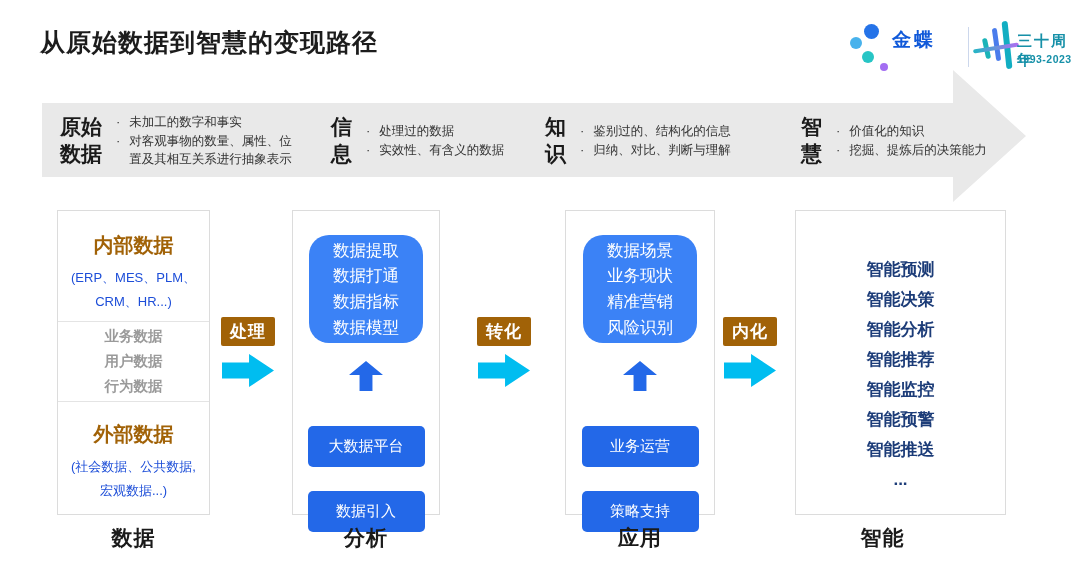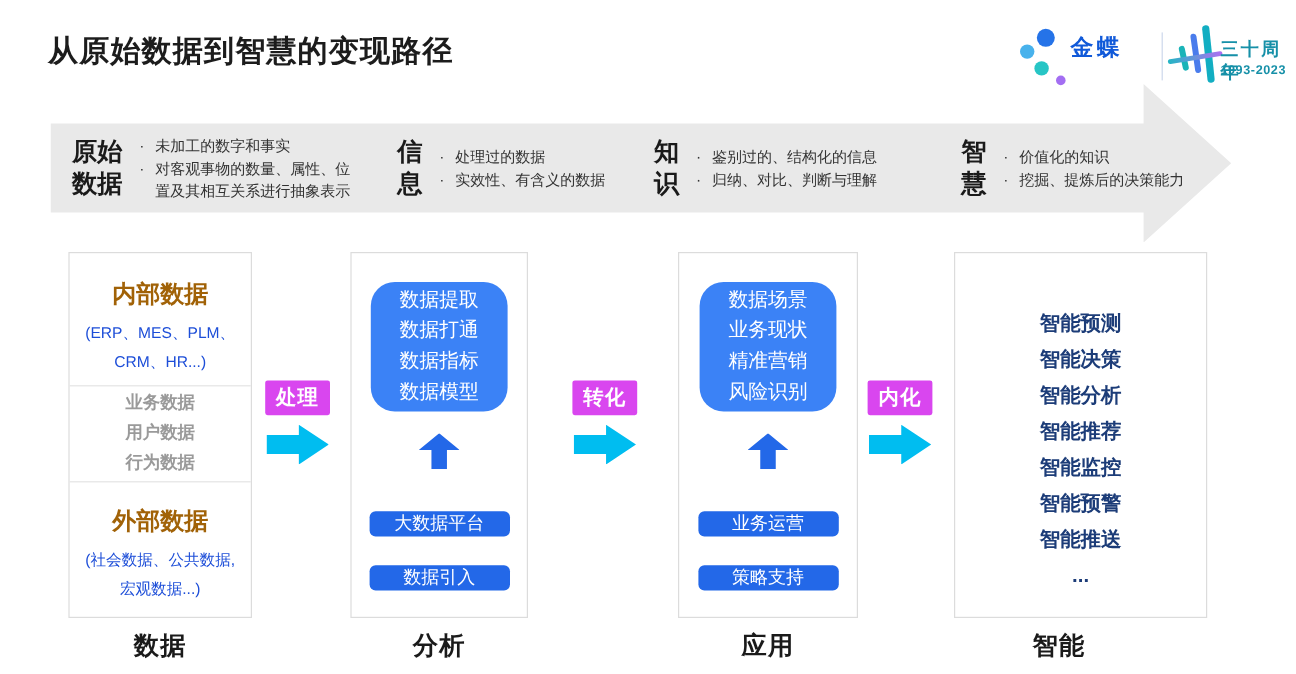--- a/index.html
+++ b/index.html
@@ -65,33 +65,33 @@
   .bigbox {
     width:114px; height:108px; margin:24px auto 0; background:#3b82f6; border-radius:20px;
     color:#fff; display:flex; align-items:center; justify-content:center; text-align:center;
     font-size:16.5px; line-height:1.55; white-space:pre-line; font-weight:500;
   }
   .uparrow {
     width:34px; height:30px; background:#2368e8; margin:18px auto 0;
     clip-path:polygon(50% 0,100% 47%,69% 47%,69% 100%,31% 100%,31% 47%,0 47%);
   }
   .blue-btn {
-    width:117px; height:21px; margin:0 auto; background:#2368e8; border-radius:5px;
+    width:117px; height:41px; margin:0 auto; background:#2368e8; border-radius:5px;
     color:#fff; display:flex; align-items:center; justify-content:center; font-size:15px;
   }
   .btn-first { margin-top:35px; }
   .btn-second { margin-top:24px; }
   
   .intel-list { padding-top:44px; text-align:center; }
   .intel-item { font-size:17px; font-weight:800; color:#1c3c78; line-height:30px; }
   
   .connector { position:absolute; top:317px; width:66px; display:flex; flex-direction:column; align-items:center; }
   .conn-1 { left:215px; }  .conn-2 { left:471px; }  .conn-3 { left:717px; }
   .conn-label {
-    background:#d946ef; color:#fff; font-size:17px; font-weight:800;
+    background:#a16207; color:#fff; font-size:17px; font-weight:800;
     padding:3px 9px; border-radius:2px; letter-spacing:1px;
   }
   .conn-arrow {
     width:52px; height:33px; background:#00bdf0; margin-top:8px;
     clip-path:polygon(0% 26%, 52% 26%, 52% 0%, 100% 50%, 52% 100%, 52% 74%, 0% 74%);
   }
   
   .footer-label { position:absolute; top:524px; text-align:center; font-size:21px; font-weight:800; color:#1a1a1a; letter-spacing:1px; }
   .fl-1 { left:57px;  width:153px; }
   .fl-2 { left:292px; width:148px; }

